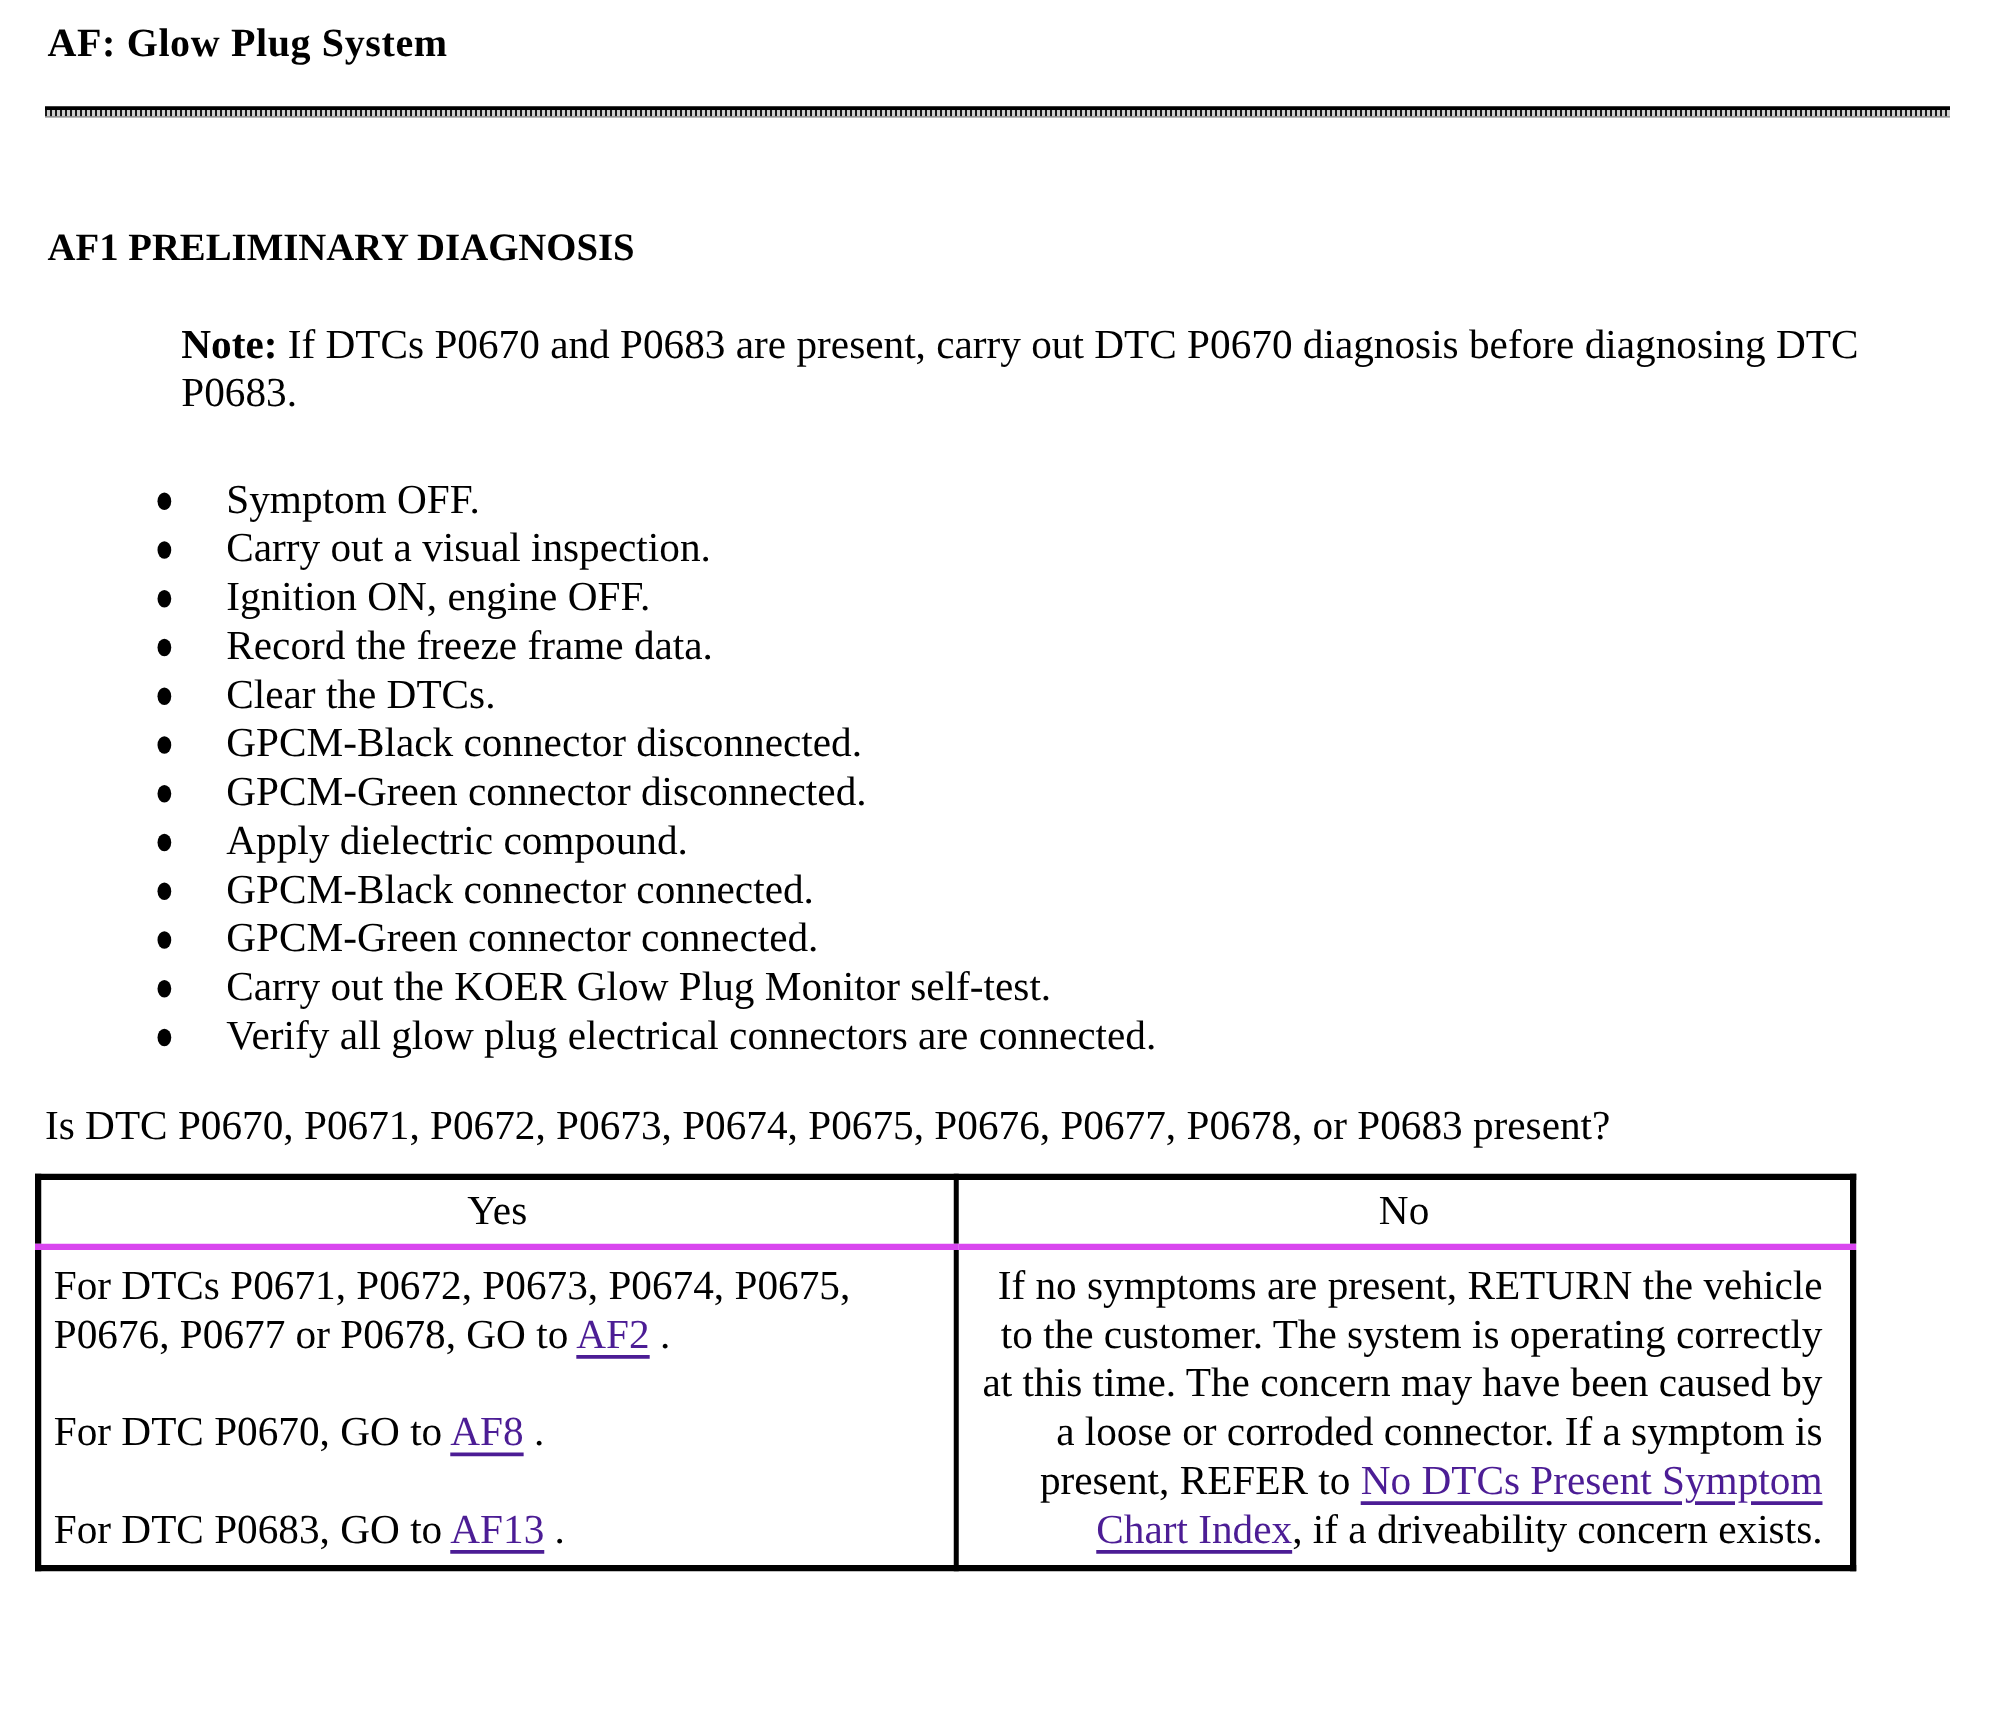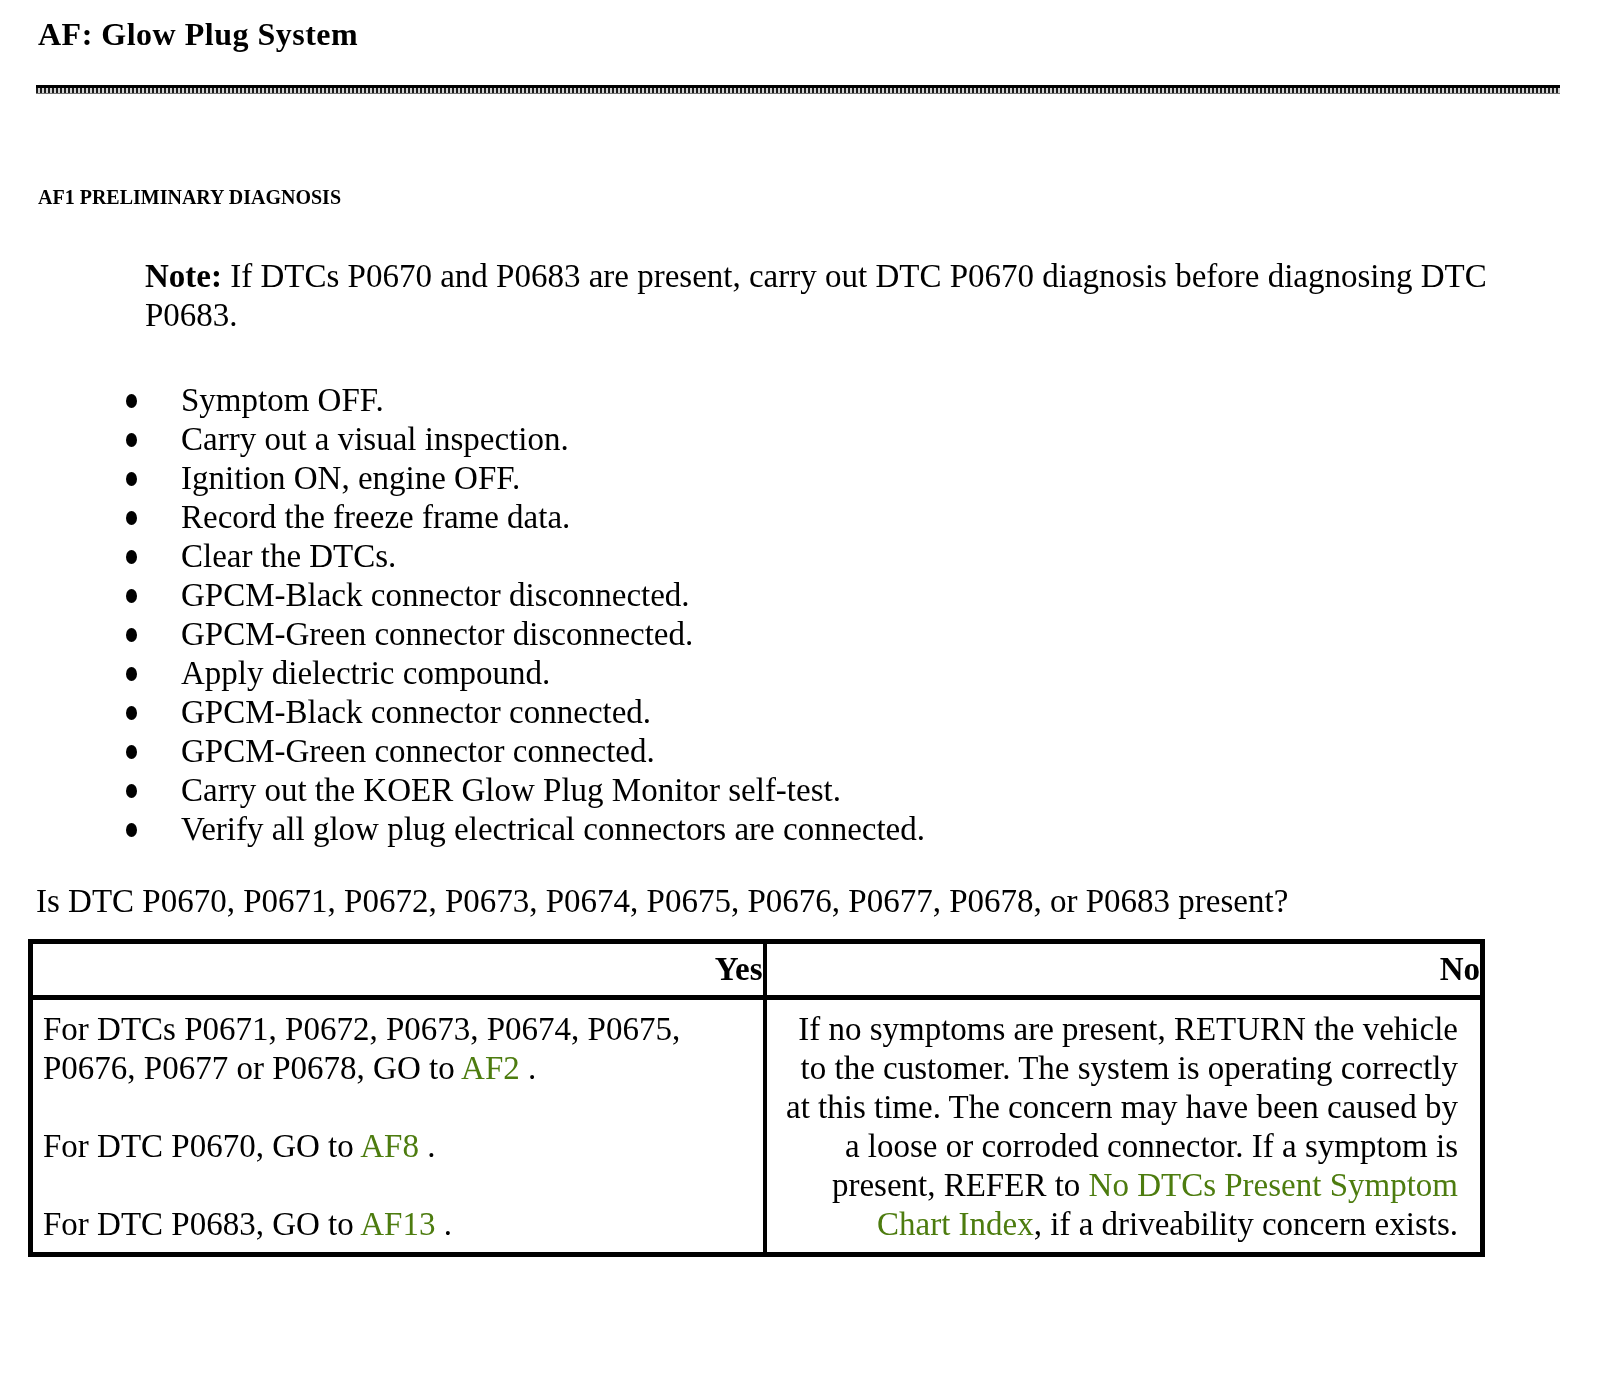--- a/index.html
+++ b/index.html
@@ -27,21 +27,21 @@
   .hrule {
     margin: 27px 0 0 -2px;
     height: 5px;
     border: none;
     border-top: 3px solid #000;
     border-bottom: 1px solid #777;
     background: repeating-linear-gradient(90deg, #1a1a1a 0 2px, #cfcfcf 2px 4px);
   }
   h2.section-heading {
     margin: 84px 0 0 0;
-    font-size: 20px;
+    font-size: 31px;
     line-height: 39px;
     font-weight: bold;
   }
   p.note {
     margin: 40px 0 0 107px;
     max-width: 1390px;
   }
   p.note b { font-weight: bold; }
   ul.checklist {
     list-style: none;
@@ -90,32 +90,33 @@
     border: 5px solid #000;
   }
   table.decision-table th,
   table.decision-table td {
     border: 4px solid #000;
     vertical-align: top;
     font-size: 33px;
     line-height: 39px;
   }
   table.decision-table thead th {
-    border-bottom: 5px solid #000000;
-    font-weight: bold;
-    text-align: right;
+    border-bottom: 5px solid #d946ef;
+    font-weight: normal;
+    text-align: center;
     padding: 6px 0;
   }
   td.cell-yes { padding: 10px 10px 8px 10px; }
   td.cell-no  { padding: 10px 22px 8px 10px; }
   td.cell-yes p { margin: 0; }
   td.cell-yes p + p { margin-top: 39px; }
   td.cell-no p { margin: 0; text-align: right; }
   a.doclink {
-    color: #4d7c0f;
+    color: #4c1d95;
+    text-decoration: underline;
     text-decoration-thickness: 3px;
     text-underline-offset: 6px;
     cursor: pointer;
   }
 </style>
 </head>
 <body>
 
 <h1 class="doc-title">AF: Glow Plug System</h1>
 

